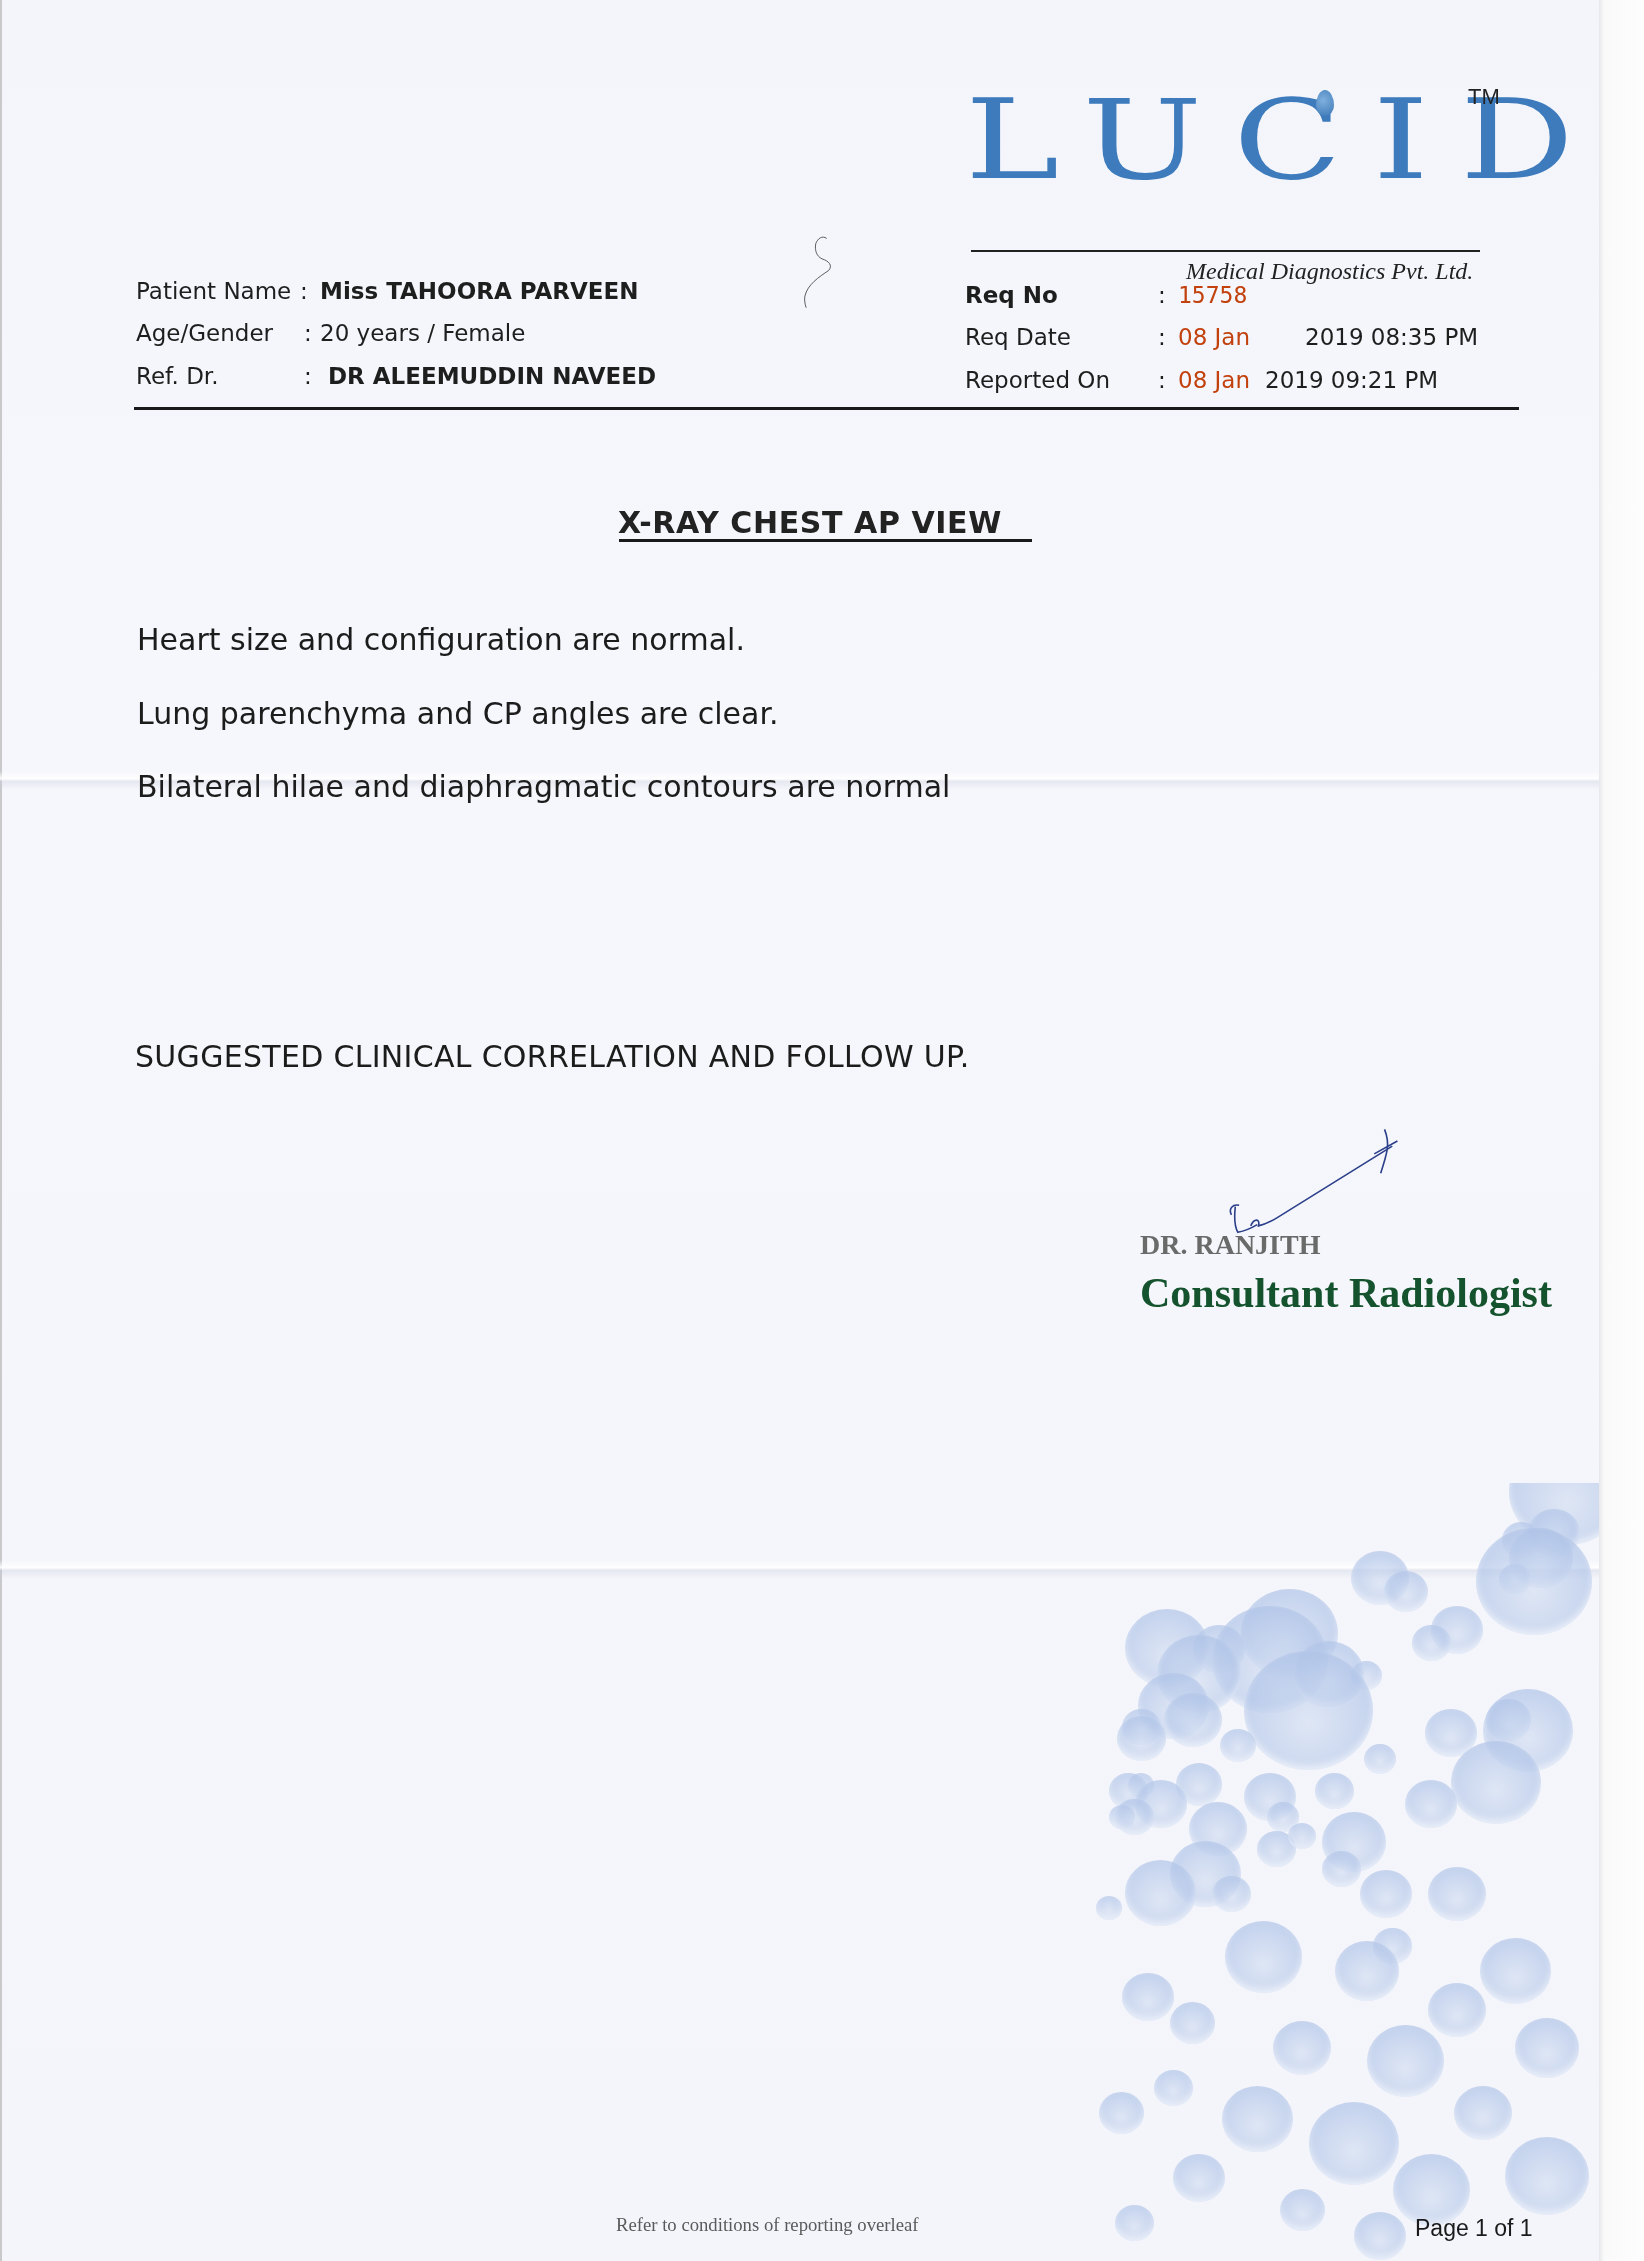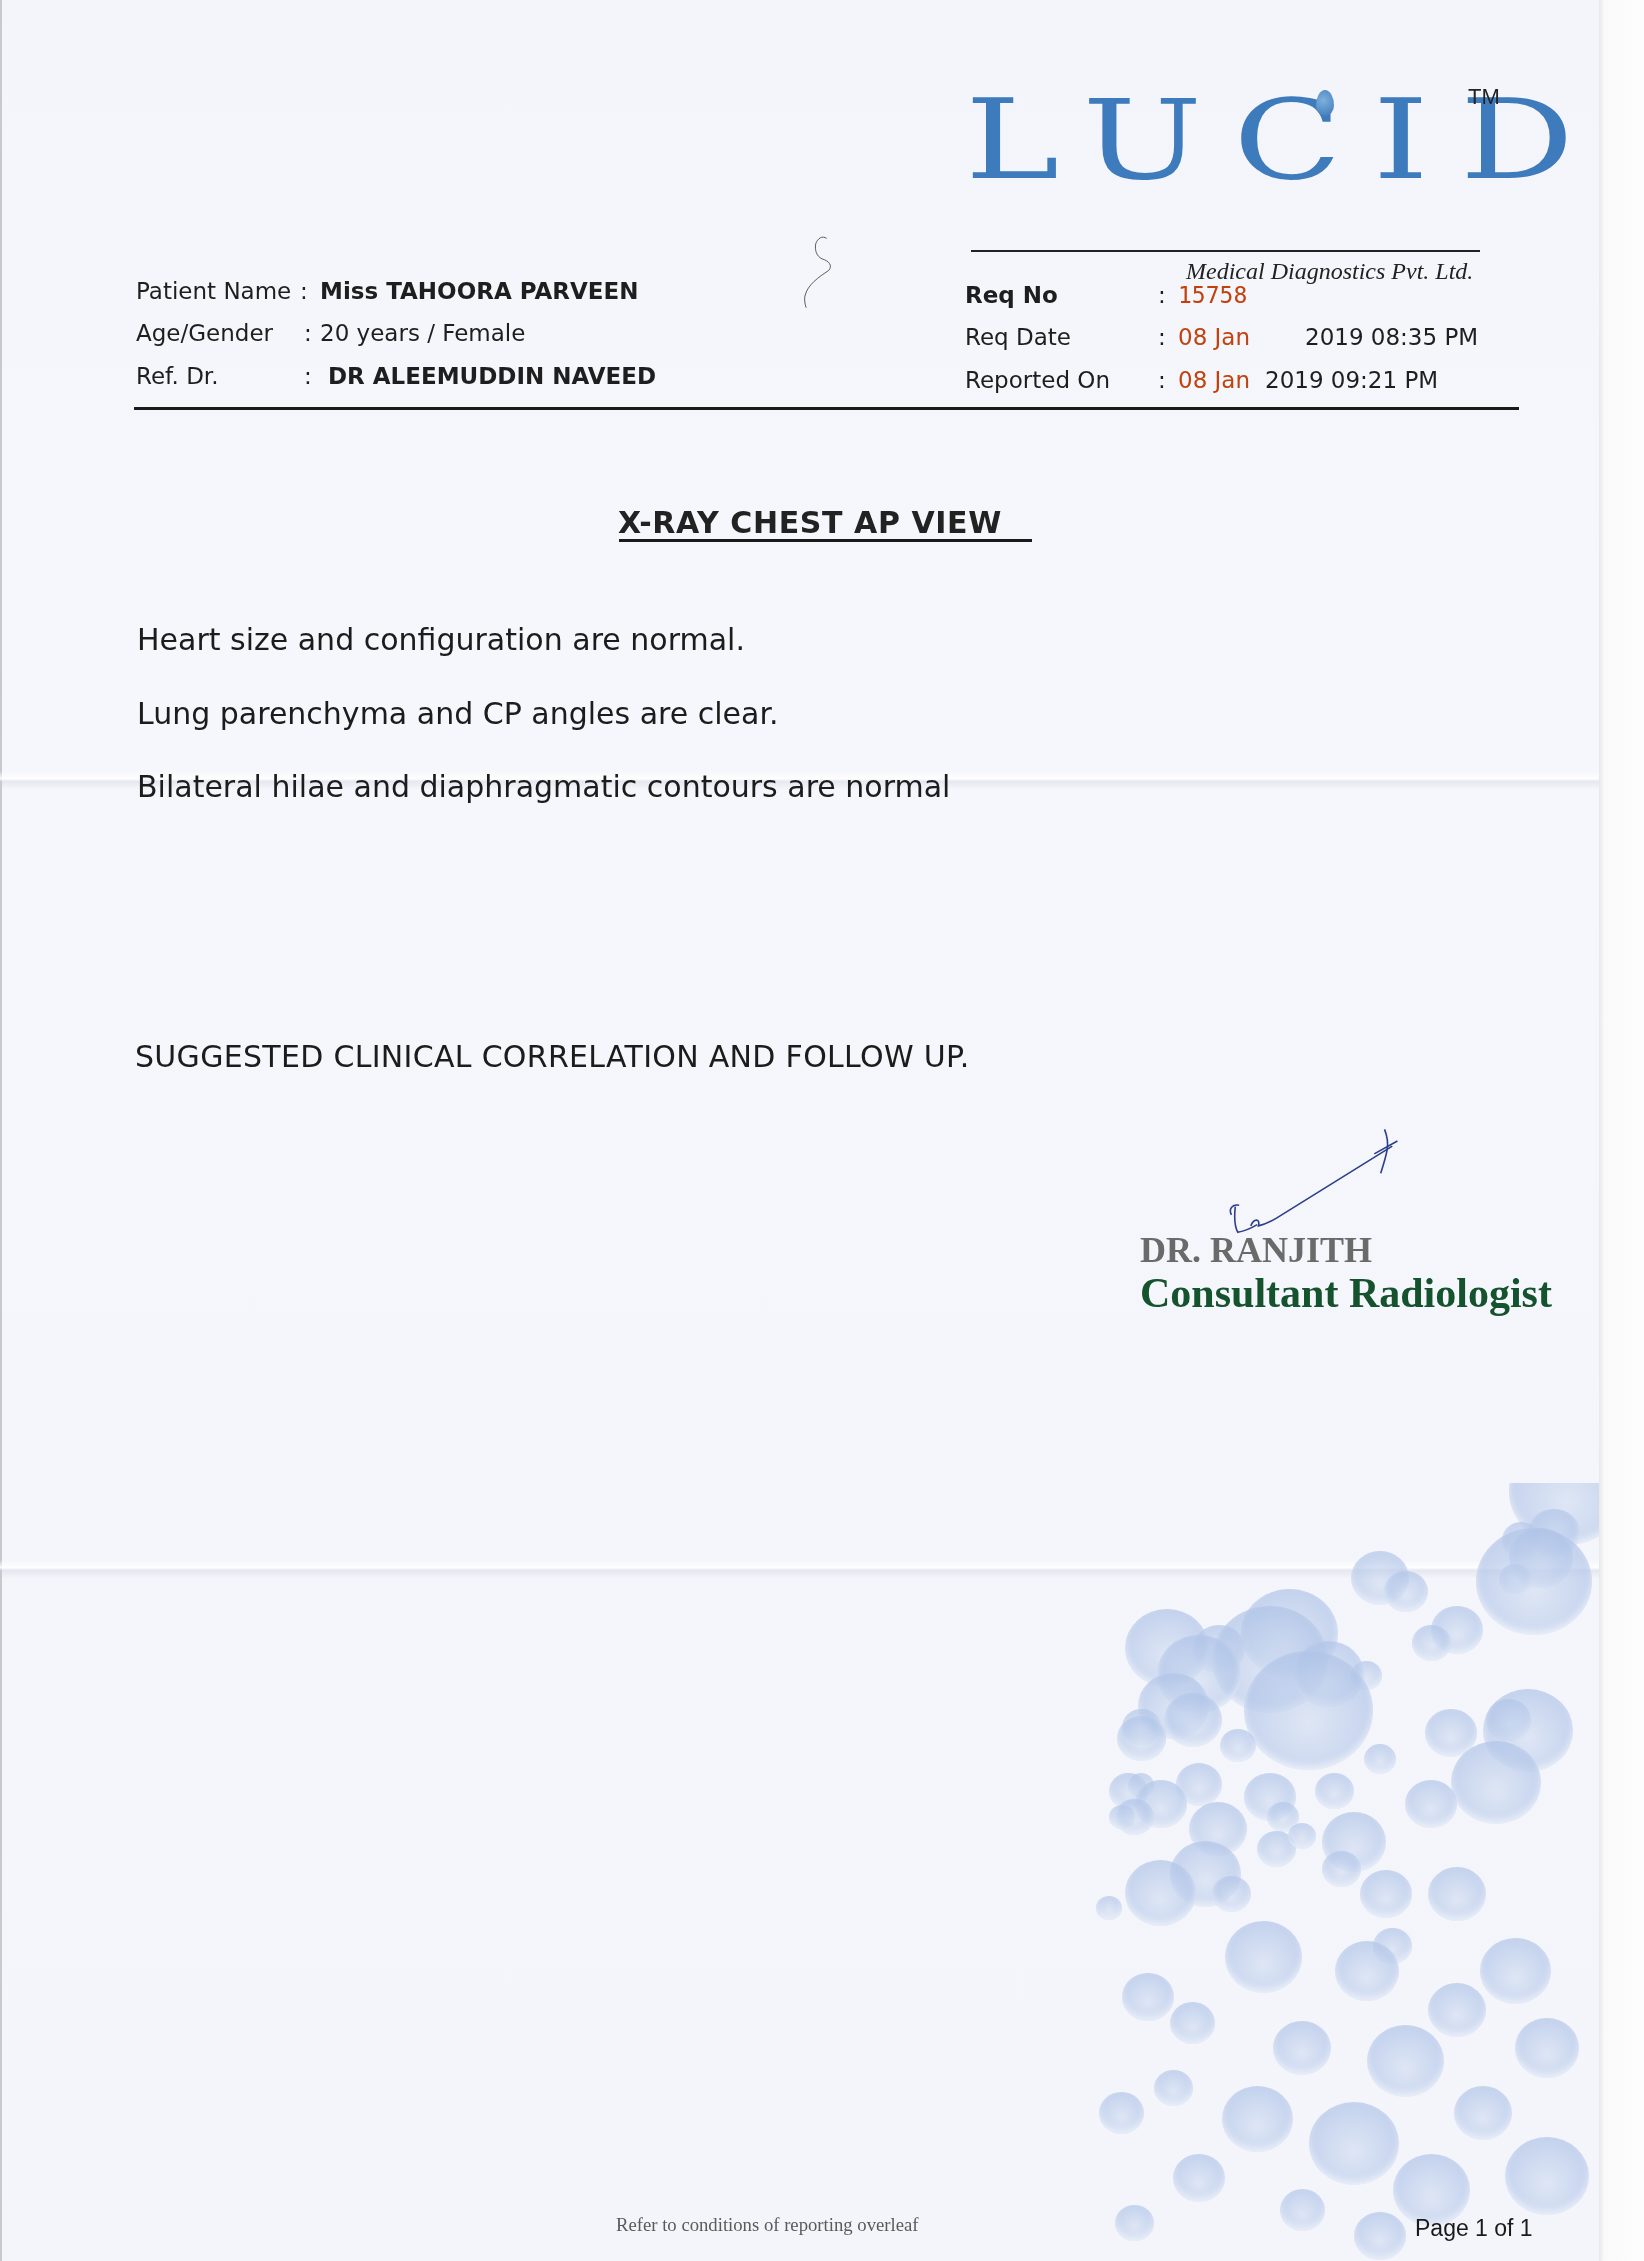--- a/index.html
+++ b/index.html
@@ -138,21 +138,21 @@
       font-size: 30px;
       color: #1c1c1c;
       letter-spacing: 0.3px;
       white-space: nowrap;
     }
 
     .sig-name {
       position: absolute;
       left: 1140px; top: 1229px;
       font-family: "Liberation Serif", serif;
-      font-size: 36px;
+      font-size: 28px;
       font-weight: bold;
       color: #6a6a6a;
       white-space: nowrap;
     }
     .sig-title {
       position: absolute;
       left: 1140px; top: 1269px;
       font-family: "Liberation Serif", serif;
       font-size: 42px;
       font-weight: bold;

